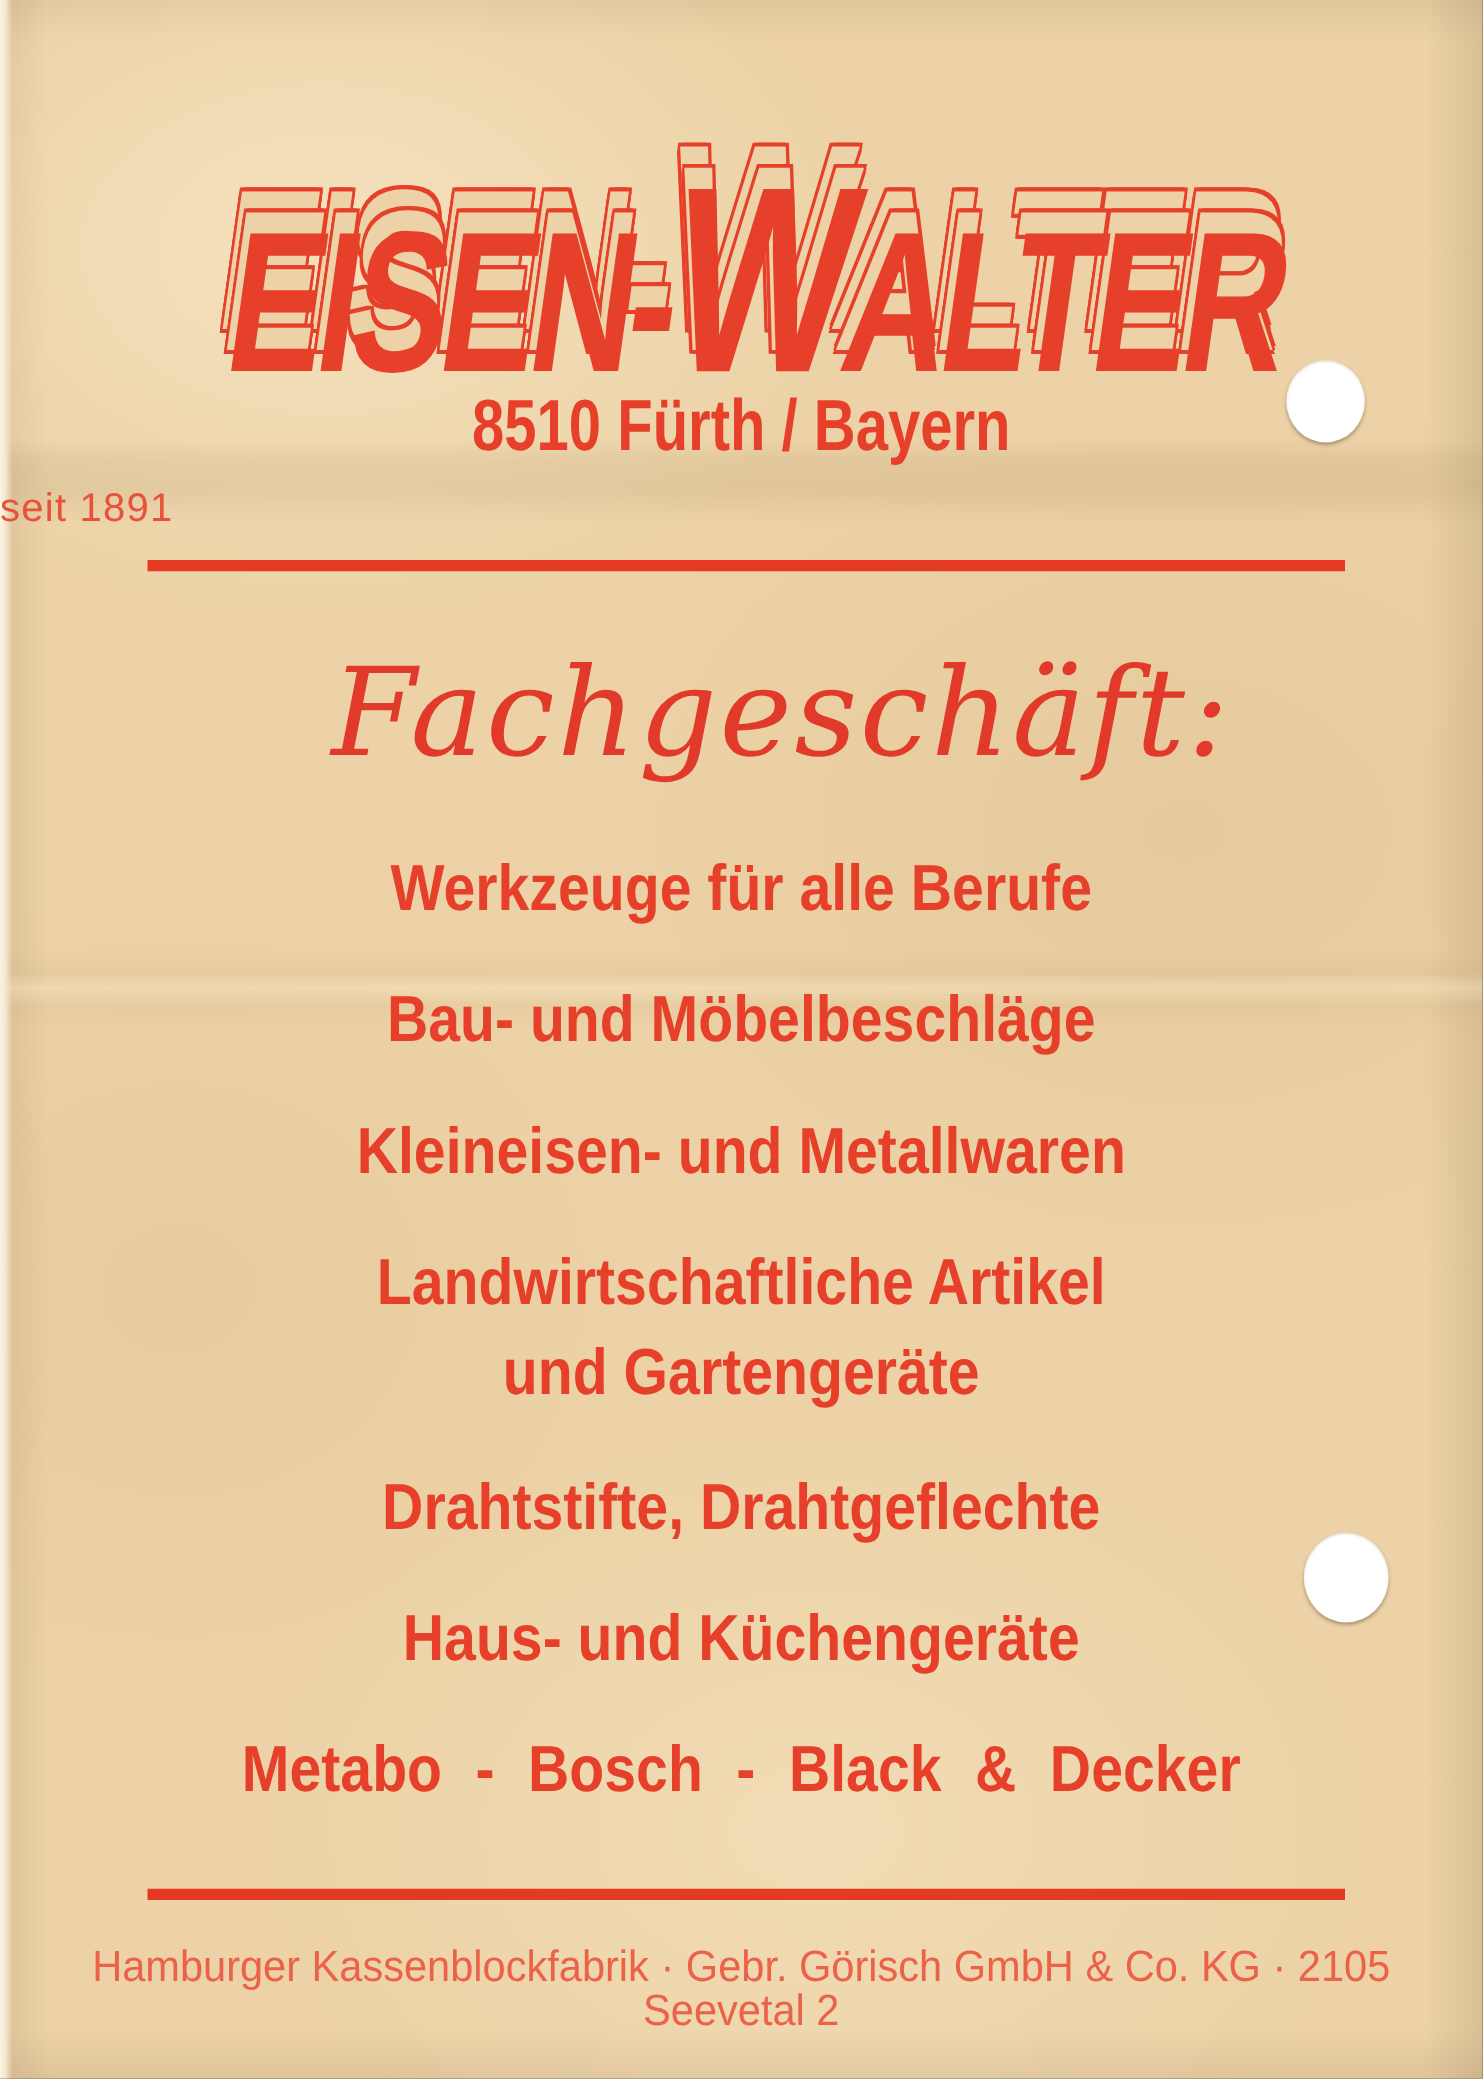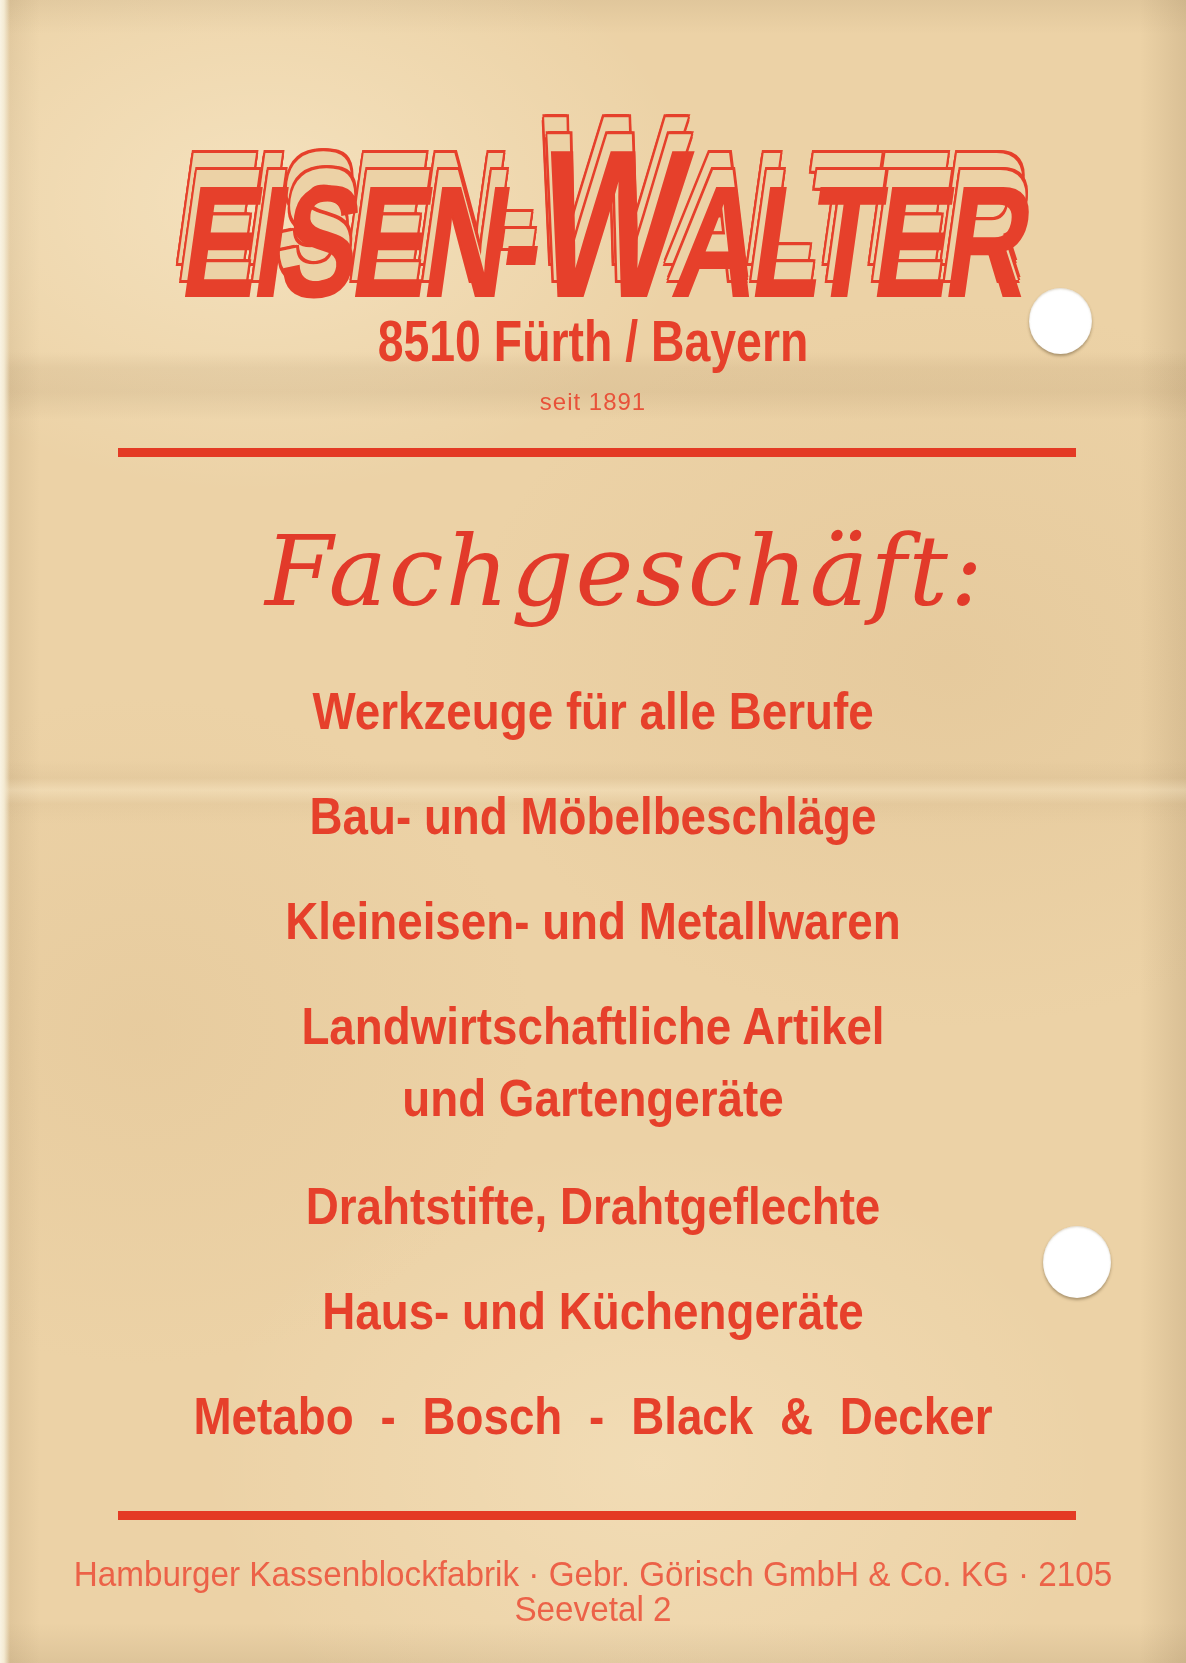--- a/index.html
+++ b/index.html
@@ -72,22 +72,21 @@
   
   .address {
     position: absolute; left: 0; top: 312px; width: 100%;
     text-align: center;
     font-size: 58px; font-weight: bold; line-height: 1;
     color: #e6402b;
     transform: scaleX(0.8);
   }
   .since {
     position: absolute; left: 0; top: 390px; width: 100%;
-    text-align: center;
-    font-size: 24px; font-weight: normal; line-height: 1;
+    font-size: 32px; font-weight: normal; line-height: 1;
     letter-spacing: 1px;
     color: #e8523a;
   }
 
   .rule { position: absolute; left: 118px; width: 958px; height: 9px; background: #e43a24; border: 0; margin: 0; }
   .rule-top { top: 448px; }
   .rule-bottom { top: 1511px; }
 
   
   .headline {

